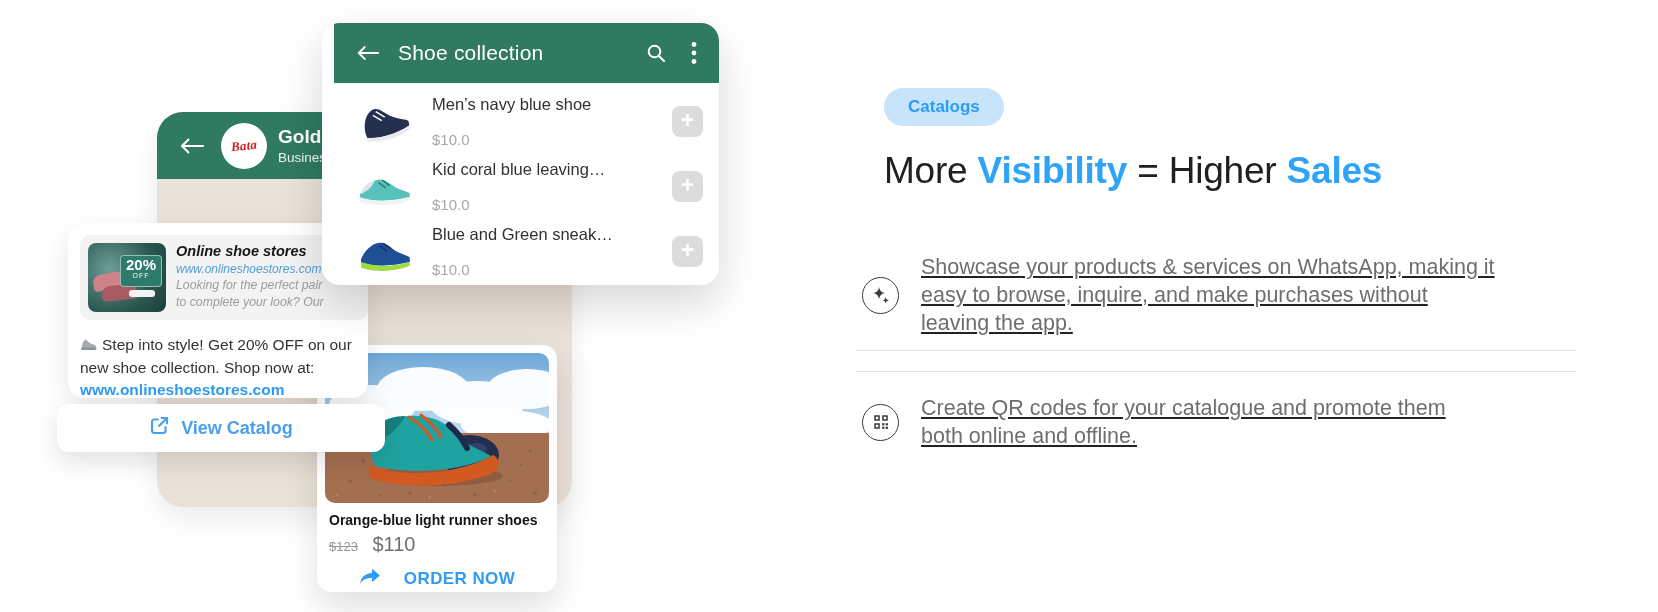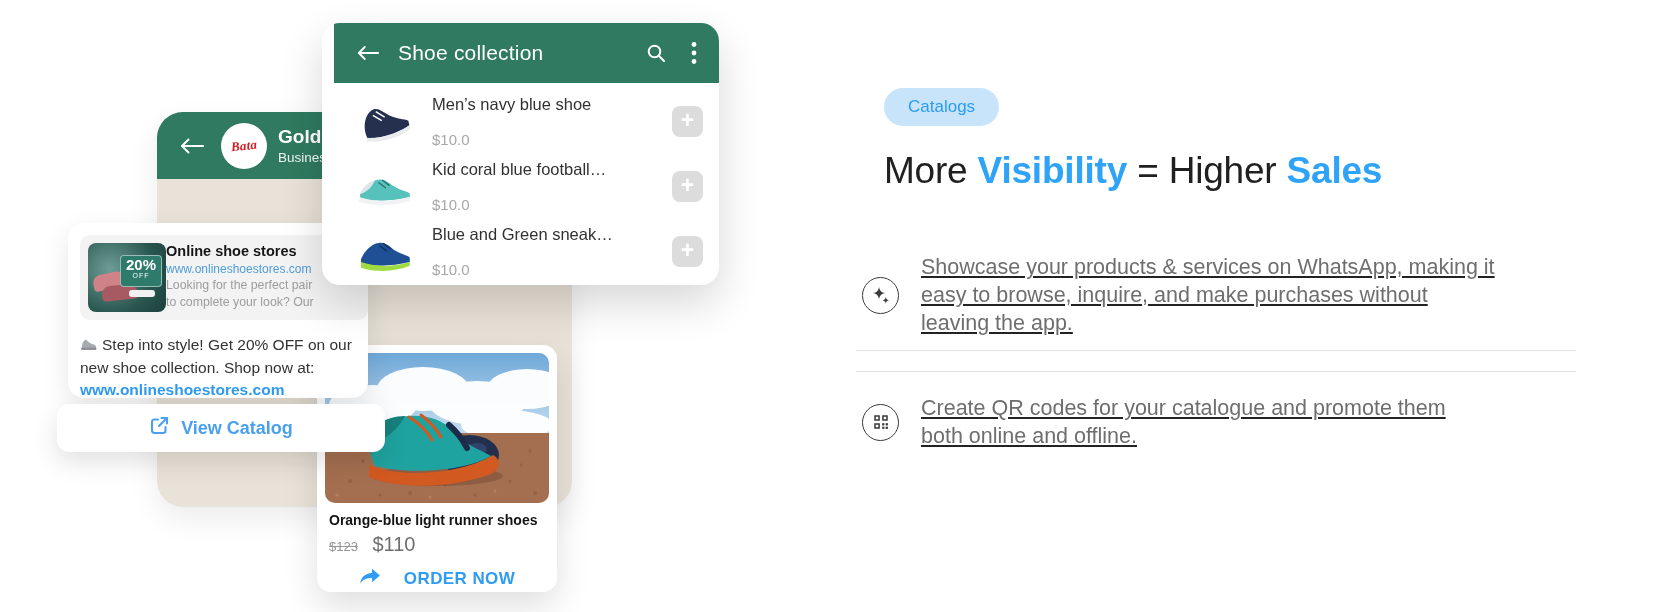--- a/index.html
+++ b/index.html
@@ -44,21 +44,21 @@
             background:radial-gradient(circle at 28% 38%, #6d9e96, #2a5750 62%, #1b3e39);}
   .pv-shoe1{position:absolute;left:5px;top:30px;width:34px;height:16px;border-radius:8px 10px 4px 4px;
             background:#cf8288;transform:rotate(-12deg);}
   .pv-shoe2{position:absolute;left:14px;top:42px;width:36px;height:15px;border-radius:8px 10px 4px 4px;
             background:#a85a62;transform:rotate(-6deg);}
   .pv-banner{position:absolute;right:4px;top:12px;width:40px;height:30px;border-radius:4px;
              background:#2e7a6b;border:1px solid rgba(255,255,255,.5);text-align:center;color:#fff;}
   .pv-banner .b1{font-size:15px;font-weight:bold;line-height:14px;margin-top:2px;}
   .pv-banner .b2{font-size:7px;line-height:8px;letter-spacing:1px;}
   .pv-pill{position:absolute;right:11px;top:47px;width:26px;height:7px;border-radius:3px;background:#f1f1f1;}
-  .pv-text{min-width:0;overflow:hidden;}
+  .pv-text{margin-left:10px;min-width:0;overflow:hidden;font-style:italic;}
   .pv-title{font-size:14.5px;font-weight:bold;color:#161616;white-space:nowrap;}
   .pv-url{font-size:12px;color:#4f9dd8;margin-top:3px;white-space:nowrap;}
   .pv-d{font-size:12.3px;color:#9d9d9d;line-height:15px;margin-top:2px;white-space:nowrap;}
   .msg{margin-top:14px;font-size:15.5px;line-height:22px;color:#333;}
   .msg-line{display:block;white-space:nowrap;}
   .shoe-emoji{display:inline-block;vertical-align:-1px;margin-right:5px;}
   .msg-link{font-weight:bold;color:#2f9bf0;}
 
   
   .cta-bar{position:absolute;left:57px;top:404px;width:328px;height:48px;border-radius:12px;background:#fff;
@@ -71,21 +71,21 @@
   .pc-img{width:224px;height:150px;border-radius:10px;overflow:hidden;display:block;}
   .pc-name{margin:9px 4px 0;font-size:14px;font-weight:bold;color:#141414;white-space:nowrap;}
   .pc-prices{margin:5px 4px 0;}
   .pc-old{font-size:13px;color:#969696;text-decoration:line-through;}
   .pc-new{font-size:20px;color:#6e6e6e;margin-left:10px;}
   .pc-cta{margin-top:12px;display:flex;align-items:center;justify-content:center;gap:23px;
           color:#2f9bf3;font-size:17px;font-weight:bold;letter-spacing:.4px;}
 
   
   .badge{position:absolute;left:884px;top:88px;background:#c7e4fb;color:#2b9cf3;border-radius:999px;
-         padding:9px 24px;font-size:17px;font-weight:400;z-index:6;}
+         padding:9px 24px;font-size:17px;font-weight:700;z-index:6;}
   .heading{position:absolute;left:884px;top:150px;font-size:37px;color:#202020;font-weight:500;
            letter-spacing:-.2px;white-space:nowrap;z-index:6;}
   .heading .hl{color:#2fa3f7;font-weight:bold;}
   .features{position:absolute;left:853px;top:253px;width:723px;z-index:6;text-decoration:underline;}
   .feature{display:flex;align-items:center;}
   .f-icon{width:37px;height:37px;border-radius:50%;border:1.7px solid #3b3b3b;box-sizing:border-box;
           margin-left:9px;flex:0 0 auto;display:flex;align-items:center;justify-content:center;}
   .f-text{margin-left:22px;font-size:21.5px;line-height:28px;color:#6e6e6e;}
   .f-line{display:block;white-space:nowrap;}
   .divider{height:1px;background:#e3e3e3;margin:13px 0 20px 3px;width:720px;}
@@ -266,21 +266,21 @@
       <div class="prod-row">
         <span class="prod-thumb">
           <svg viewBox="0 0 64 50">
             <path d="M6 33 C10 24 18 18 26 17 C34 16 38 22 46 26 C52 29 58 30 60 32 L60 36 C40 41 18 41 6 37 Z" fill="#57c2bc"></path>
             <path d="M6 33 C10 24 16 19 22 18 C20 24 14 30 6 33 Z" fill="#dfe5e8"></path>
             <path d="M5 36 C24 42 44 41 60 36 L60 40 C44 46 22 46 5 41 Z" fill="#f0f2f4"></path>
             <path d="M26 20 L34 26 M30 17.5 L38 23.5" stroke="#2c6f6b" stroke-width="1.4"></path>
           </svg>
         </span>
         <span class="prod-info">
-          <div class="prod-name">Kid coral blue football…</div>
+          <div class="prod-name">Kid coral blue leaving…</div>
           <div class="prod-price">$10.0</div>
         </span>
         <span class="add-btn">+</span>
       </div>
 
       <div class="prod-row">
         <span class="prod-thumb">
           <svg viewBox="0 0 64 50">
             <path d="M7 33 C11 23 19 16 27 15 C35 14 39 21 47 25 C53 28 58 29 60 31 L60 36 C40 41 19 41 7 37 Z" fill="#1f5096"></path>
             <path d="M7 36 C26 42 44 41 60 36 L60 40 C44 47 22 47 7 42 Z" fill="#9fdc43"></path>

